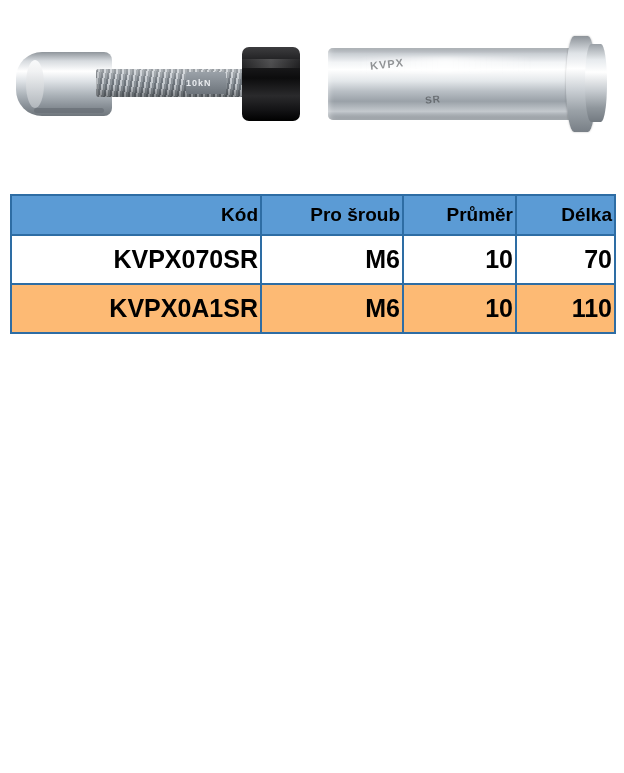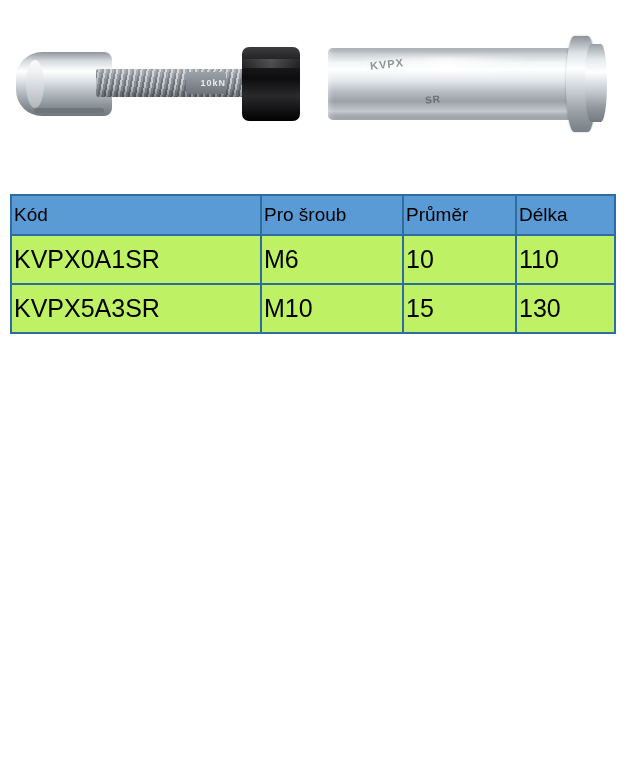--- a/index.html
+++ b/index.html
@@ -163,58 +163,58 @@
     position: absolute;
     left: 176px;
     top: 50px;
     width: 40px;
     height: 22px;
     background: linear-gradient(to bottom, #9aa1a8, #6d747b);
     border-radius: 2px;
     color: #e8ebee;
     font-size: 9px;
     font-weight: bold;
-    text-align: right;
+    text-align: left;
     line-height: 22px;
     letter-spacing: 1px;
   }
 
   
   .table-wrap {
     position: absolute;
     left: 10px;
     top: 194px;
     width: 604px;
   }
   table.spec {
     border-collapse: collapse;
     width: 604px;
     table-layout: fixed;
   }
   table.spec th, table.spec td {
     border: 2px solid #2e6da4;
-    text-align: left;
-    font-weight: normal;
+    text-align: right;
+    font-weight: bold;
     color: #000000;
   }
   table.spec thead th {
     background: #5b9bd5;
     color: #000000;
     font-size: 19px;
     height: 38px;
     padding: 0 2px;
   }
   table.spec tbody td {
     height: 47px;
     font-size: 25px;
     padding: 0 2px;
     background: #ffffff;
   }
   table.spec tbody tr.alt td {
-    background: #bef264;
+    background: #fdba74;
   }
   col.c-code  { width: 250px; }
   col.c-screw { width: 142px; }
   col.c-diam  { width: 113px; }
   col.c-len   { width: 99px; }
 </style>
 </head>
 <body>
 
 <div class="page">
@@ -245,29 +245,29 @@
       </colgroup>
       <thead>
         <tr>
           <th>Kód</th>
           <th>Pro šroub</th>
           <th>Průměr</th>
           <th>Délka</th>
         </tr>
       </thead>
       <tbody>
+        <tr>
+          <td>KVPX070SR</td>
+          <td>M6</td>
+          <td>10</td>
+          <td>70</td>
+        </tr>
         <tr class="alt">
           <td>KVPX0A1SR</td>
           <td>M6</td>
           <td>10</td>
           <td>110</td>
         </tr>
-        <tr class="alt">
-          <td>KVPX5A3SR</td>
-          <td>M10</td>
-          <td>15</td>
-          <td>130</td>
-        </tr>
       </tbody>
     </table>
   </div>
 
 </div>
 
 </body></html>

